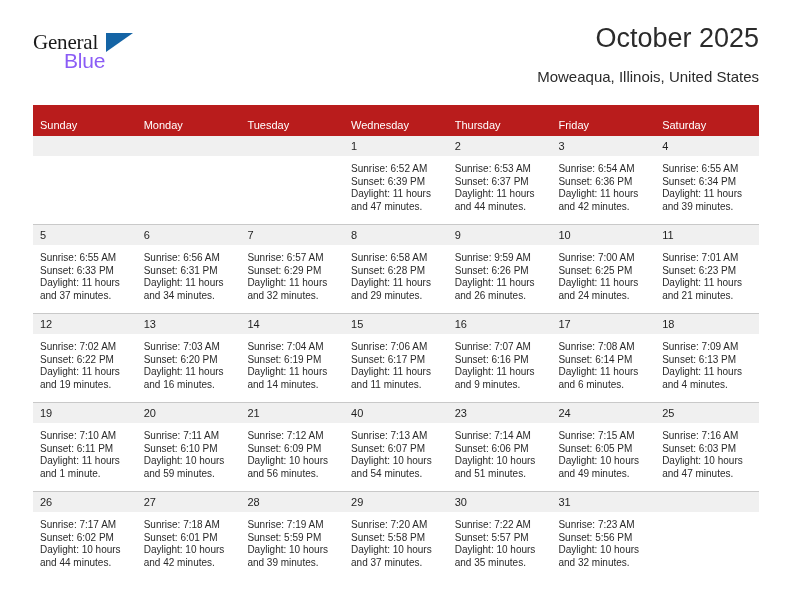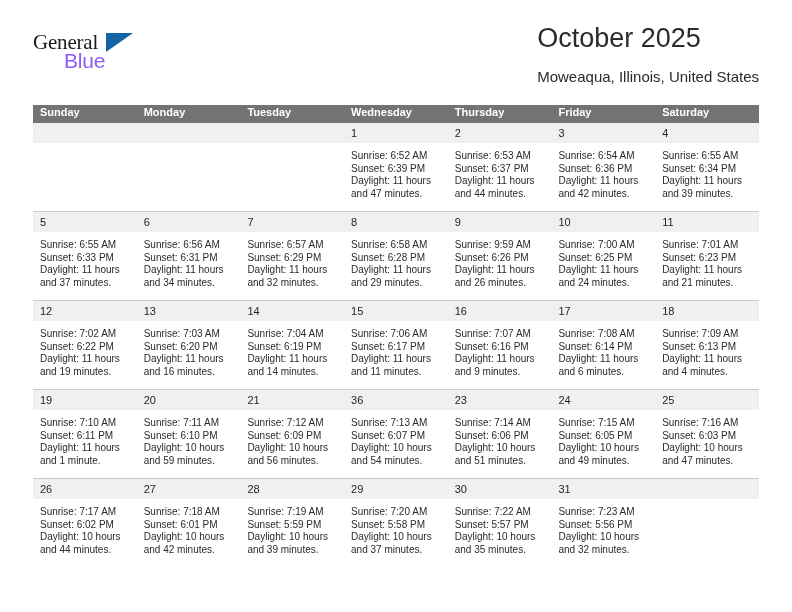--- a/index.html
+++ b/index.html
@@ -63,21 +63,21 @@
     font-size: 21px;
     letter-spacing: -0.2px;
     color: #8b5cf6;
     font-family: "Liberation Sans", sans-serif;
   }
 
   .title-block {
     position: absolute;
     right: 0;
     top: 0;
-    text-align: left;
+    text-align: right;
   }
   .cal-title {
     font-size: 27px;
     font-weight: normal;
     color: #2b2b2b;
     line-height: 32px;
     white-space: nowrap;
   }
   .cal-subtitle {
     margin-top: 14px;
@@ -91,26 +91,26 @@
   
   .cal {
     position: absolute;
     left: 33px;
     top: 105px;
     width: 726px;
     border-collapse: collapse;
     table-layout: fixed;
   }
   .cal th {
-    background: #737373;
+    background: #b91c1c;
     color: #ffffff;
     font-size: 11px;
-    font-weight: bold;
+    font-weight: normal;
     text-align: left;
-    padding: 1px 0 5px 7px;
+    padding: 14px 0 5px 7px;
     height: 11px;
     border: none;
   }
   .cal td {
     vertical-align: top;
     padding: 0;
     border: none;
     border-top: 1px solid #c9c9c9;
     height: 88px;
     background: #ffffff;
@@ -402,21 +402,21 @@
           <td class="daycell">
             <span class="daynum">21</span>
             <div class="info">
               <div>Sunrise: 7:12 AM</div>
               <div>Sunset: 6:09 PM</div>
               <div>Daylight: 10 hours</div>
               <div>and 56 minutes.</div>
             </div>
           </td>
           <td class="daycell">
-            <span class="daynum">36</span>
+            <span class="daynum">40</span>
             <div class="info">
               <div>Sunrise: 7:13 AM</div>
               <div>Sunset: 6:07 PM</div>
               <div>Daylight: 10 hours</div>
               <div>and 54 minutes.</div>
             </div>
           </td>
           <td class="daycell">
             <span class="daynum">23</span>
             <div class="info">

